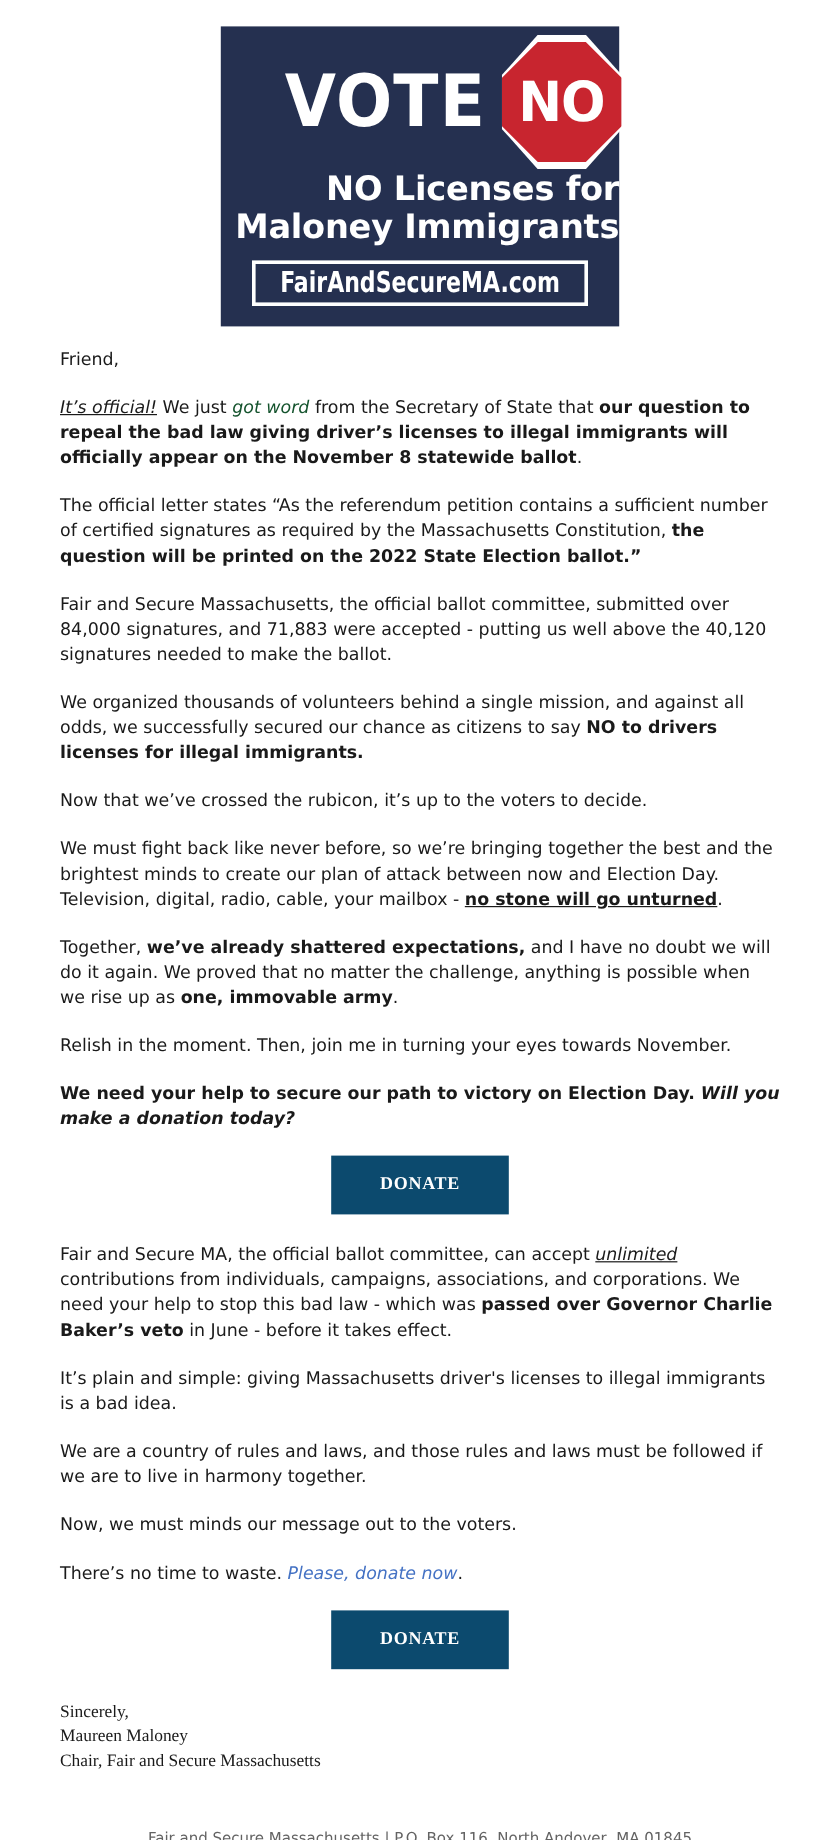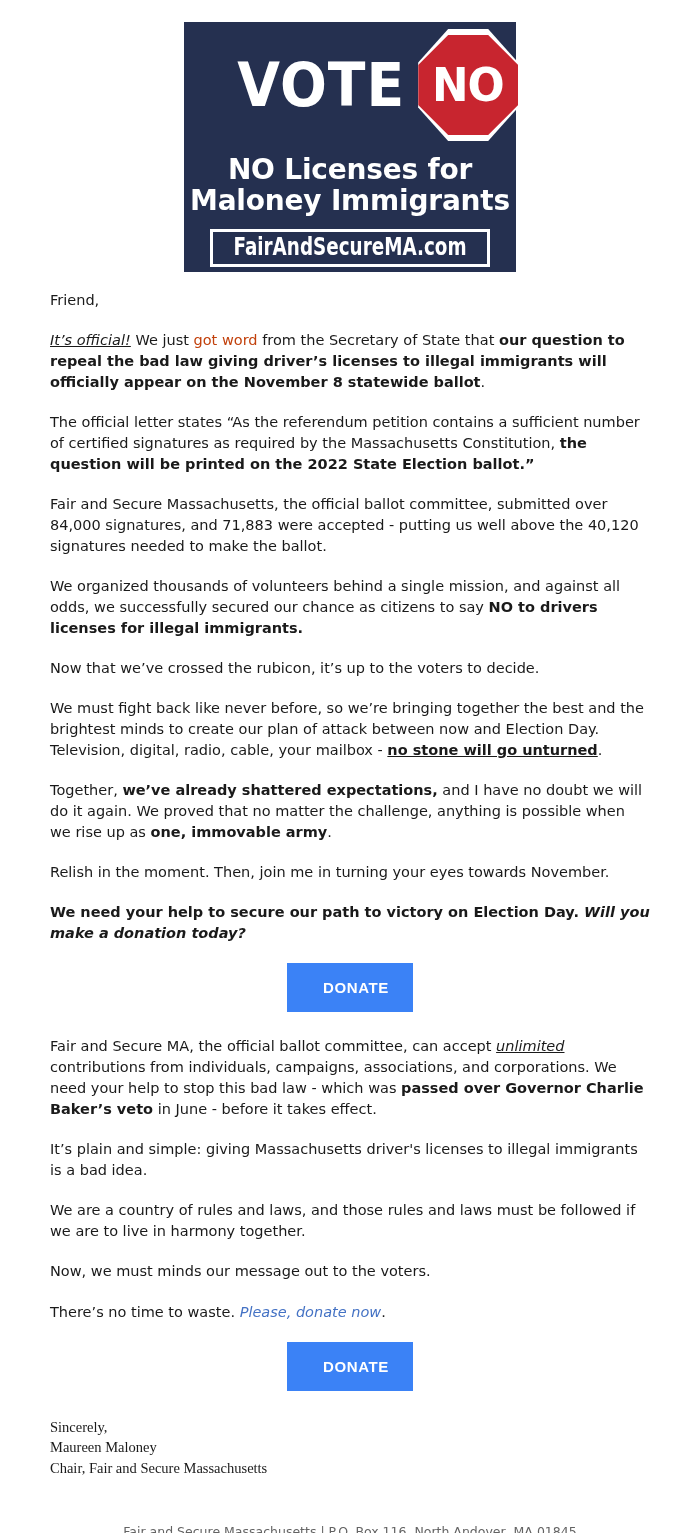--- a/index.html
+++ b/index.html
@@ -52,21 +52,21 @@
     display: flex; align-items: center; justify-content: center; border-radius: 16px;
   }
   .no-word {
     font-weight: bold;
     font-size: 46px;
     color: #ffffff;
     line-height: 1;
     transform: scaleX(0.95);
     letter-spacing: -1px;
   }
-  .banner-lines { text-align: center; margin-top: 14px; }
+  .banner-lines { text-align: right; margin-top: 2px; }
   .banner-line {
     font-weight: bold;
     font-size: 28px;
     color: #ffffff;
     line-height: 1.12;
     letter-spacing: -0.2px;
   }
   .banner-url-box {
     margin: 12px auto 0 auto;
     width: 280px;
@@ -91,45 +91,46 @@
     line-height: 1.45;
     margin: 0 0 19px 0;
     color: #1a1a1a;
   }
   p.para:first-child { margin-top: 0; }
   .b { font-weight: bold; }
   .iu { font-style: italic; text-decoration: underline; }
   .bu { font-weight: bold; text-decoration: underline; }
   .bi { font-weight: bold; font-style: italic; }
   a.link {
-    color: #c2410c;
+    color: #14532d;
     text-decoration: none;
+    font-style: italic;
   }
   a.link-italic {
     color: #4472c4;
     font-style: italic;
     text-decoration: none;
   }
 
   
   .donate-wrap { text-align: center; margin: 2px 0 24px 0; }
   .donate-wrap.second { margin: 8px 0 26px 0; }
   .donate-btn {
     display: inline-block;
-    background: #3b82f6;
+    background: #0c4a6e;
     color: #ffffff;
     font-weight: bold;
     font-size: 15px;
     letter-spacing: 0.6px;
     padding: 16px 36px;
-    width: 126px;
+    width: 148px;
     text-align: center;
     border: none;
     cursor: pointer;
-    font-family: Liberation Sans, sans-serif;
+    font-family: Liberation Serif, serif;
     text-decoration: none;
   }
 
   .sig { font-size: 14.5px; line-height: 1.42; color: #1a1a1a; margin: 12px 0 0 0; }
   .sig div { display: block; font-family: Liberation Serif, serif; }
 
   
   .footer {
     margin-top: 44px;
     padding: 0 40px 20px 40px;

